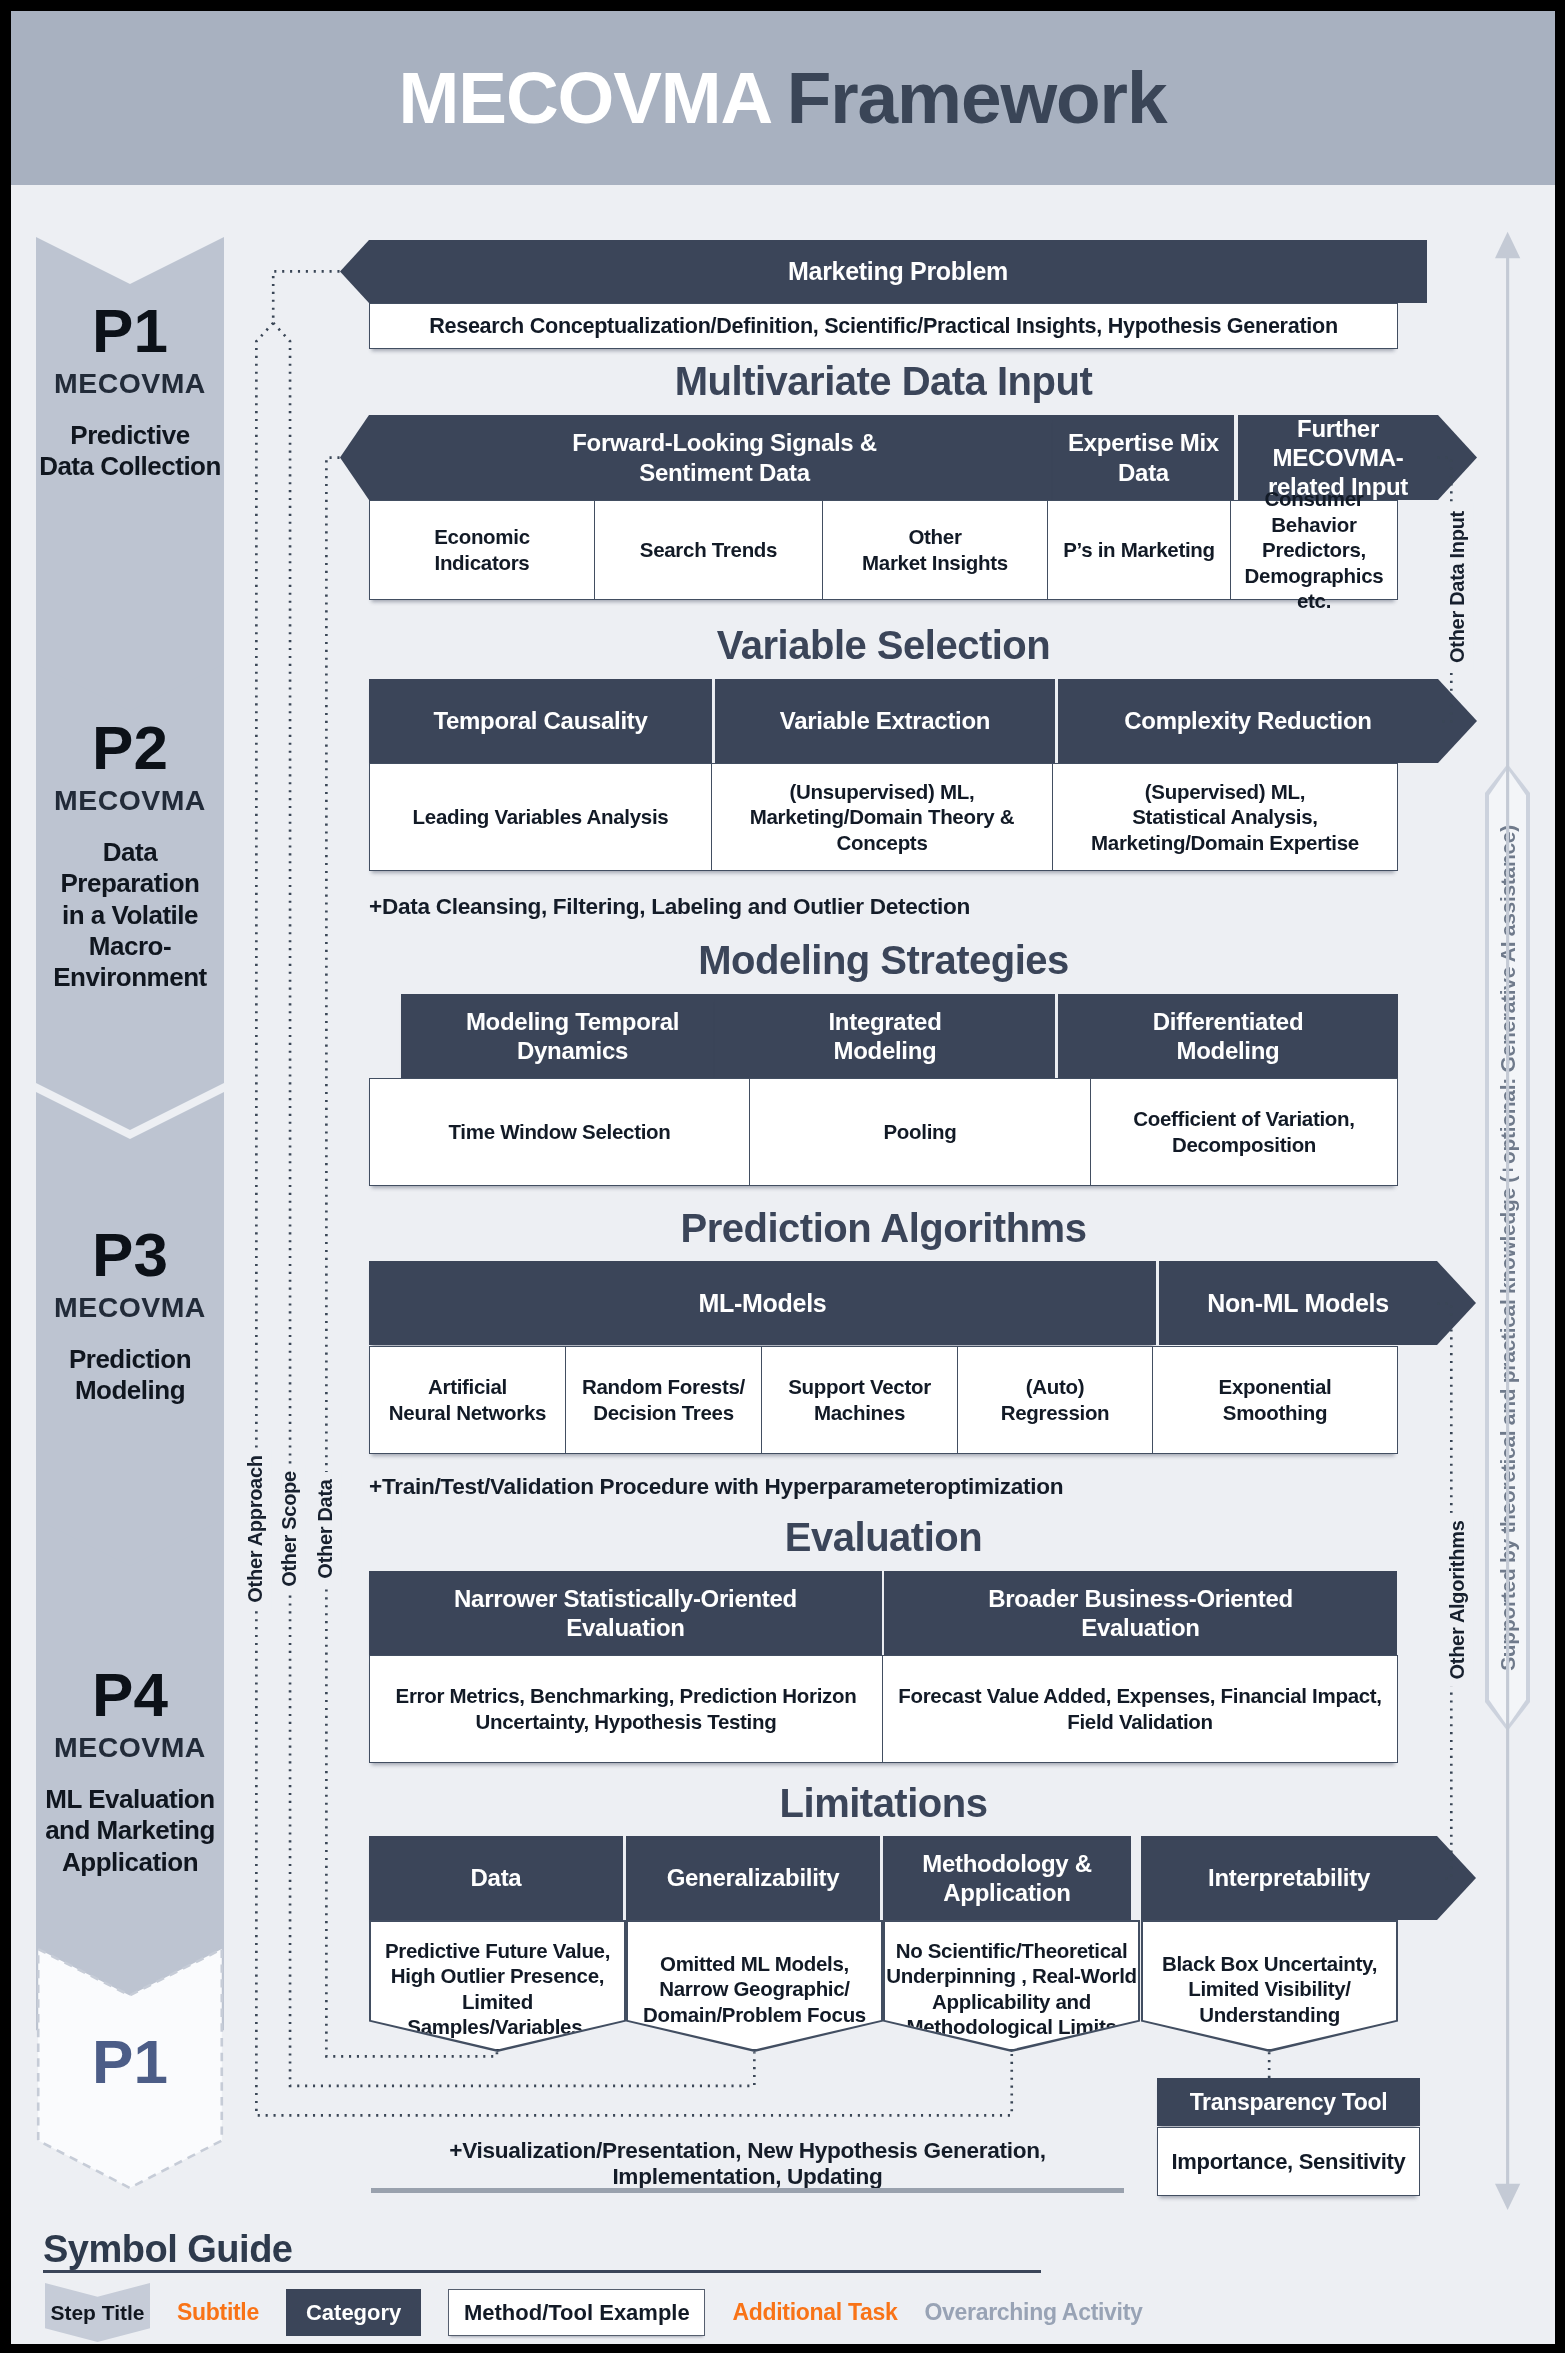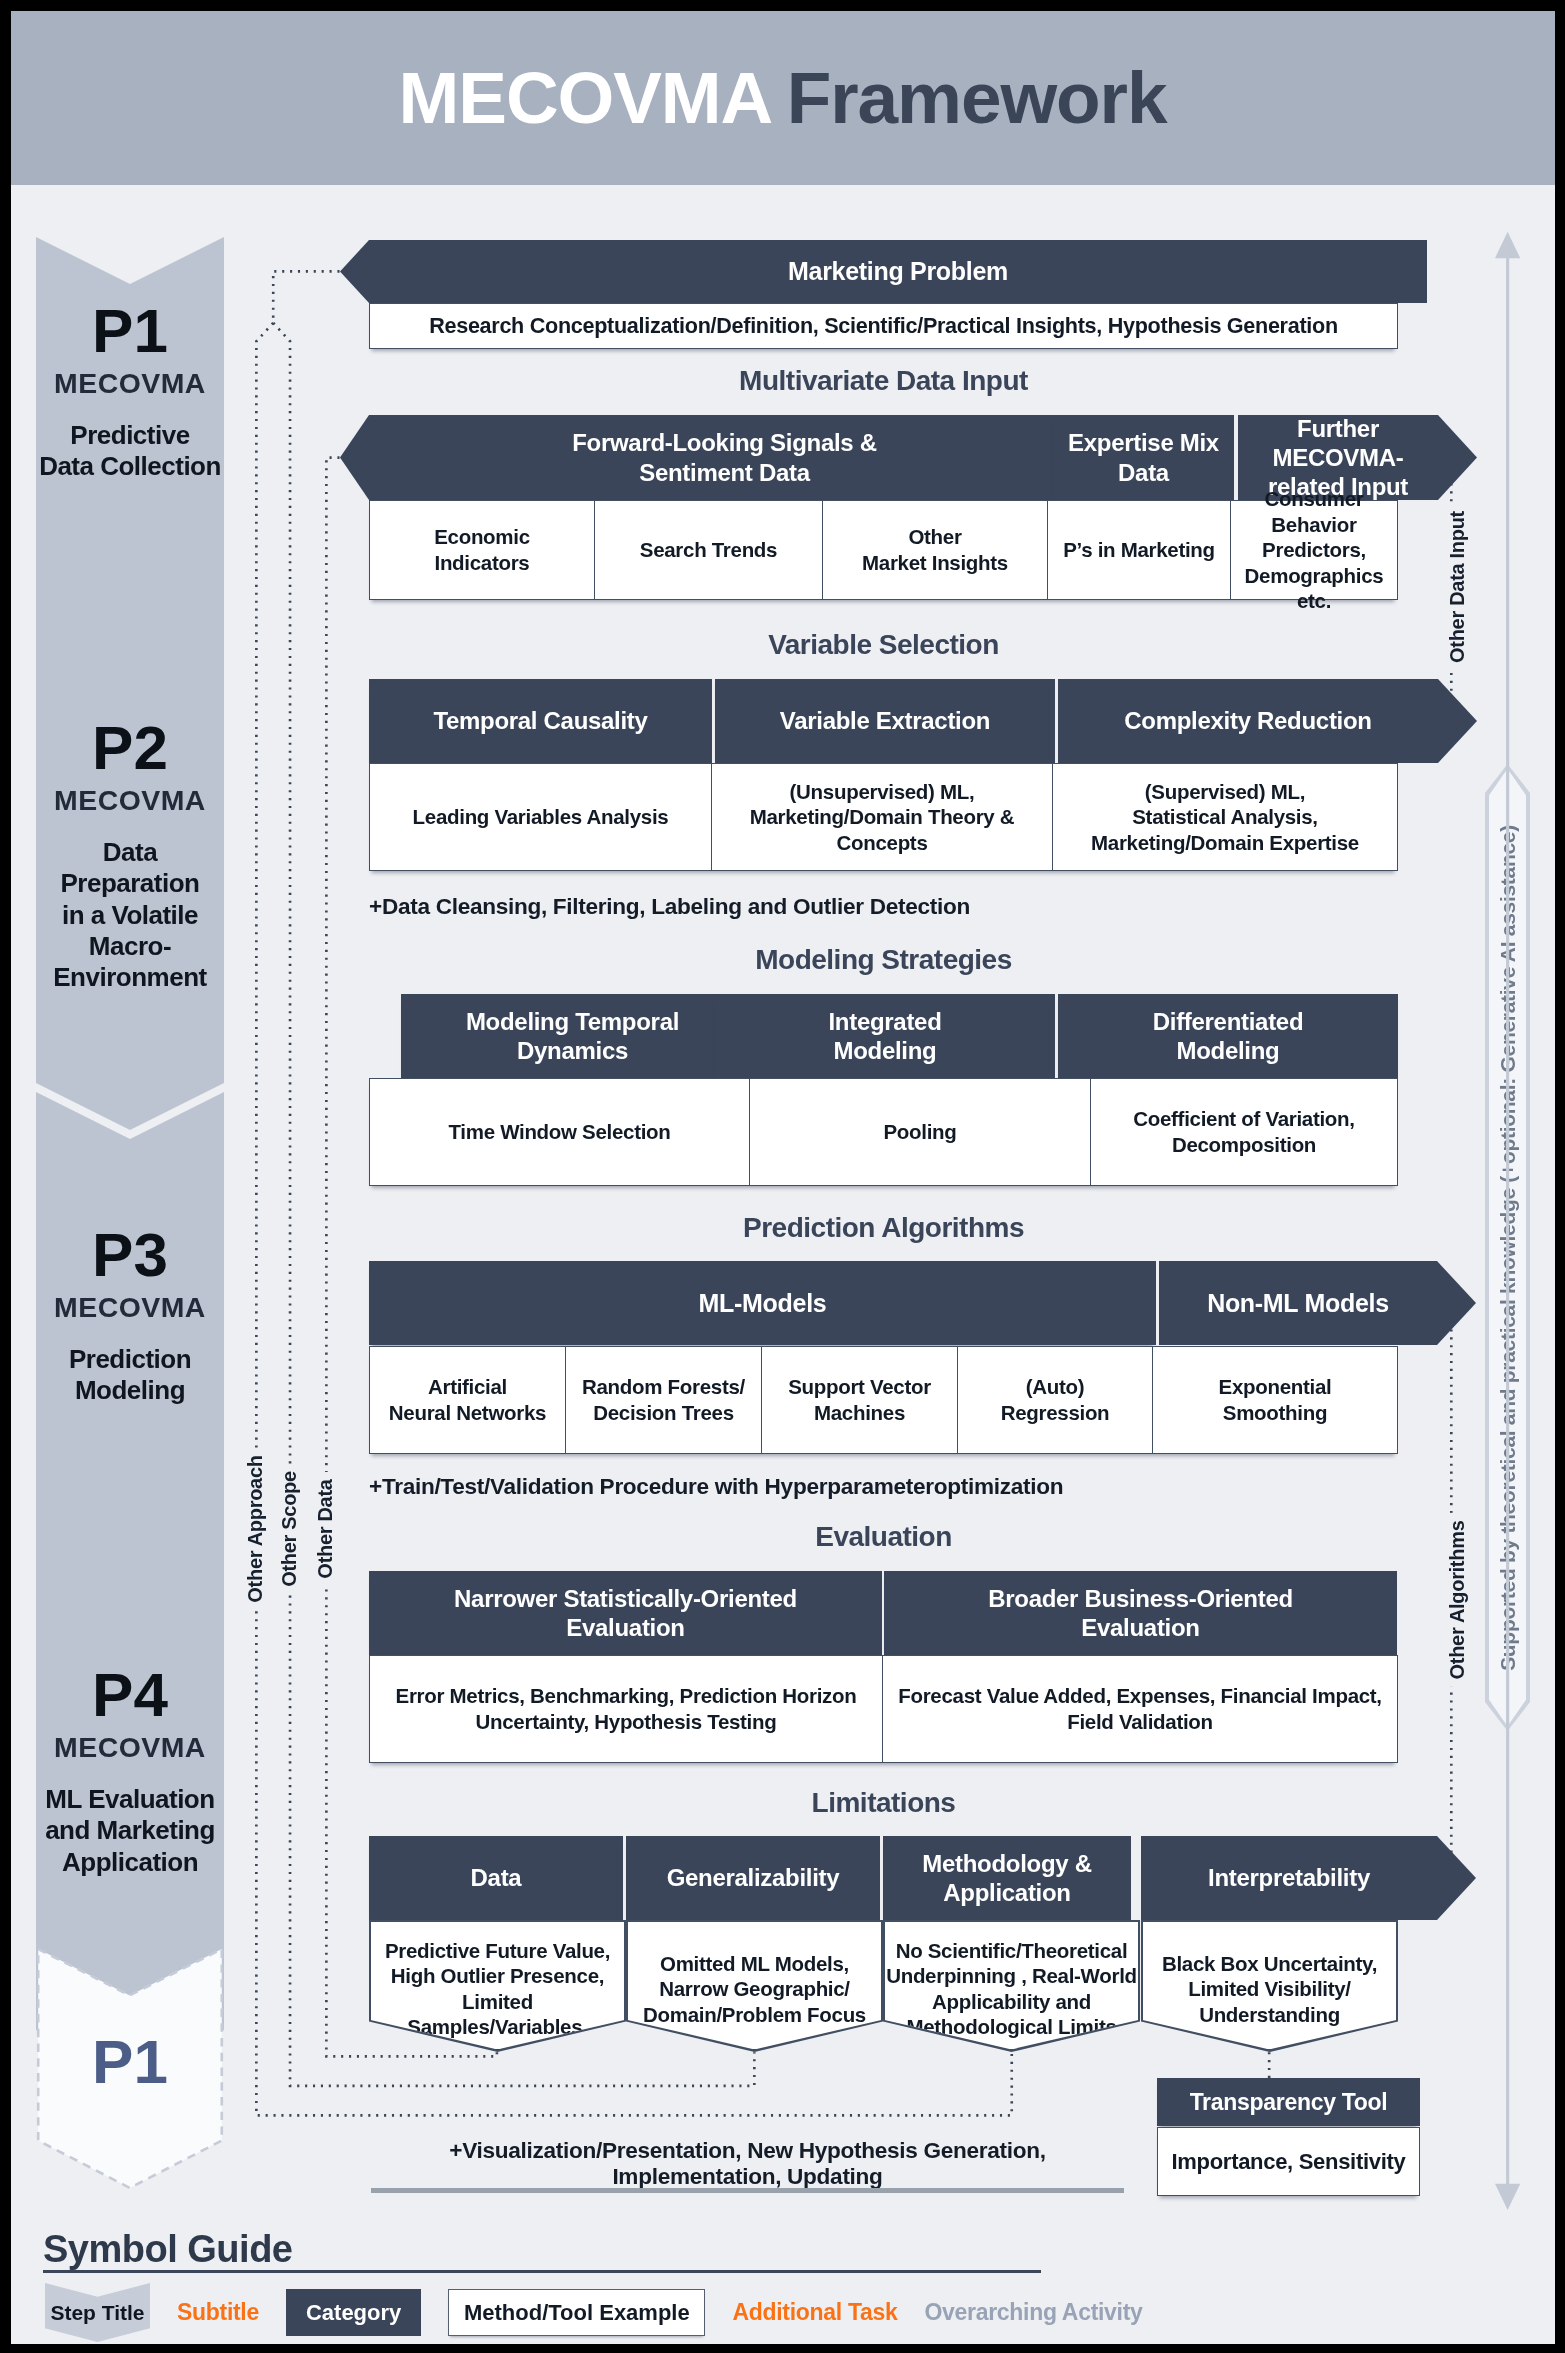--- a/index.html
+++ b/index.html
@@ -20,21 +20,21 @@
   
   .banner{background:#3b4559;color:#fff;font-weight:700;display:flex;align-items:center;justify-content:center;text-align:center;line-height:1.22;letter-spacing:-0.3px;box-shadow:0 4.2px 3.7px -2.6px rgba(70,80,100,.45);}
   .tipL{clip-path:polygon(29px 0,100% 0,100% 100%,29px 100%,0 50%);padding-left:29px;box-shadow:none;}
   .tipR{clip-path:polygon(0 0,calc(100% - 39px) 0,100% 50%,calc(100% - 39px) 100%,0 100%);padding-right:39px;box-shadow:none;}
   .bft{font-size:24px;}
   
   .cellrow{background:#fff;border:1.6px solid #424e61;display:flex;box-shadow:0 4.7px 3.7px -2.6px rgba(70,80,100,.45);}
   .cell{border-right:1.6px solid #424e61;display:flex;align-items:center;justify-content:center;text-align:center;font-size:20.5px;font-weight:600;color:#121a26;line-height:1.25;letter-spacing:-0.3px;padding:4.2px 7.4px;box-sizing:border-box;}
   .cell.last{border-right:none;}
   .whitebox{background:#fff;border:1.6px solid #424e61;display:flex;align-items:center;justify-content:center;text-align:center;font-size:21.6px;font-weight:600;color:#121a26;box-shadow:0 4.7px 3.7px -2.6px rgba(70,80,100,.45);letter-spacing:-0.3px;}
-  .sect{font-size:28px;font-weight:800;color:#3b4559;display:flex;align-items:center;justify-content:center;letter-spacing:-0.5px;}
+  .sect{font-size:40px;font-weight:800;color:#3b4559;display:flex;align-items:center;justify-content:center;letter-spacing:-0.5px;}
   .task{font-size:22.6px;color:#141c28;font-weight:600;letter-spacing:-0.3px;display:flex;align-items:center;}
   
   .pen-o{clip-path:polygon(0 0,100% 0,100% calc(100% - 30.5px),50% 100%,0 calc(100% - 30.5px));background:#424e61;}
   .pen-i{position:absolute;left:1.6px;top:1.6px;right:1.6px;bottom:2.6px;clip-path:polygon(0 0,100% 0,100% calc(100% - 29.5px),50% 100%,0 calc(100% - 29.5px));background:#fff;display:flex;align-items:flex-start;justify-content:center;text-align:center;font-size:20.5px;font-weight:600;color:#121a26;line-height:1.25;letter-spacing:-0.3px;padding-top:16px;}
   
   .vlab{position:absolute;transform:translate(-50%,-50%) rotate(-90deg);white-space:nowrap;font-size:20px;font-weight:700;color:#17202e;background:#edeff3;padding:4.2px 7.4px;z-index:6;letter-spacing:-0.3px;}
   
   #ribbon{left:1485px;top:764px;width:45px;height:967px;clip-path:polygon(50% 0,100% 29px,100% calc(100% - 29px),50% 100%,0 calc(100% - 29px),0 29px);background:#ccd2dd;}
   #ribbon .rin{position:absolute;left:3.7px;top:4.7px;right:3.7px;bottom:4.7px;clip-path:polygon(50% 0,100% 27px,100% calc(100% - 27px),50% 100%,0 calc(100% - 27px),0 27px);background:#f3f5f8;}
   #ribbon .rtx{position:absolute;left:50%;top:50%;transform:translate(-50%,-50%) rotate(-90deg);white-space:nowrap;font-size:21px;font-weight:600;color:#6f7a8b;letter-spacing:-0.3px;}

